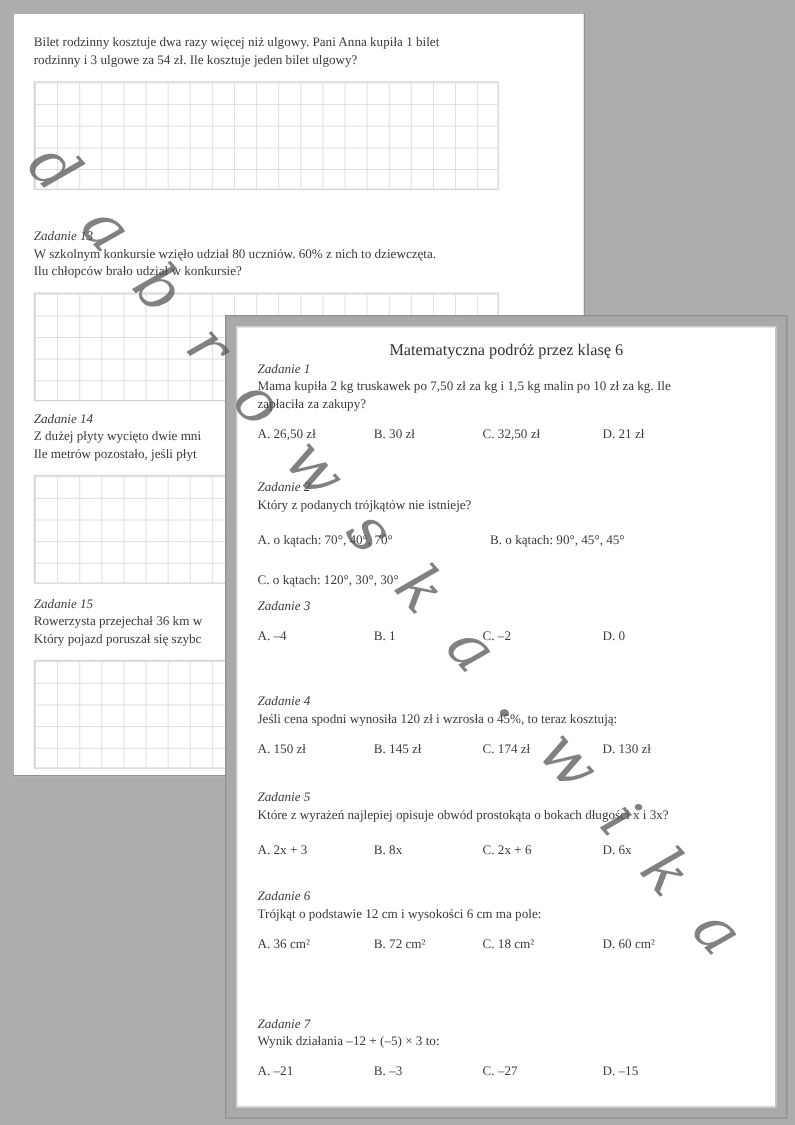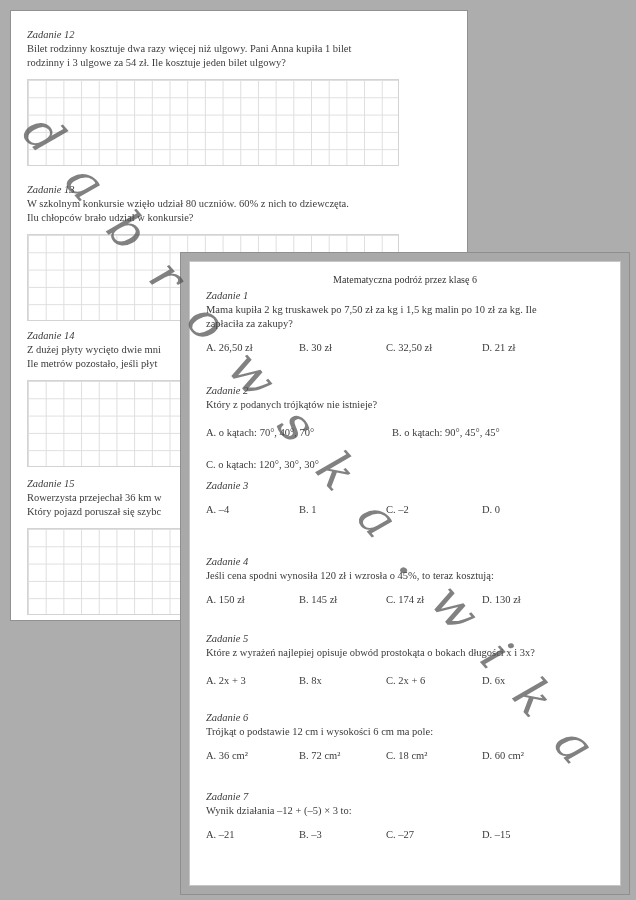--- a/index.html
+++ b/index.html
@@ -53,21 +53,21 @@
     display:grid;
     margin-top:10px;
     font-size:10.5px; line-height:13px;
     white-space:nowrap;
   }
   .options.four { grid-template-columns:93px 87px 96px 1fr; }
   .options.two  { grid-template-columns:186px 1fr; row-gap:19px; }
   .front-title {
     position:absolute; top:11px; left:0; right:0;
     text-align:center;
-    font-size:10px; line-height:14px;
+    font-size:13px; line-height:14px;
     color:#333;
   }
   .watermark {
     position:absolute; left:55px; top:103px;
     z-index:40;
     transform:rotate(49deg);
     transform-origin:0 0;
     font-family:"DejaVu Serif", serif;
     font-style:italic;
     font-size:50px;
@@ -76,21 +76,20 @@
     white-space:nowrap;
     pointer-events:none;
   }
 </style>
 </head>
 <body>
 
 <div class="page page-back">
 
   <div class="task" style="top:17px">
-    <div class="task-label">Zadanie 12</div>
     <p class="tline">Bilet rodzinny kosztuje dwa razy więcej niż ulgowy. Pani Anna kupiła 1 bilet</p>
     <p class="tline">rodzinny i 3 ulgowe za 54 zł. Ile kosztuje jeden bilet ulgowy?</p>
     <div class="grid-box"></div>
   </div>
 
   <div class="task" style="top:172px">
     <div class="task-label">Zadanie 13</div>
     <p class="tline">W szkolnym konkursie wzięło udział 80 uczniów. 60% z nich to dziewczęta.</p>
     <p class="tline">Ilu chłopców brało udział w konkursie?</p>
     <div class="grid-box"></div>
@@ -175,21 +174,21 @@
       <div class="task-label">Zadanie 6</div>
       <p class="tline">Trójkąt o podstawie 12 cm i wysokości 6 cm ma pole:</p>
       <div class="options four">
         <span>A. 36 cm²</span>
         <span>B. 72 cm²</span>
         <span>C. 18 cm²</span>
         <span>D. 60 cm²</span>
       </div>
     </div>
 
-    <div class="task" style="top:528px">
+    <div class="task" style="top:551px">
       <div class="task-label">Zadanie 7</div>
       <p class="tline">Wynik działania –12 + (–5) × 3 to:</p>
       <div class="options four">
         <span>A. –21</span>
         <span>B. –3</span>
         <span>C. –27</span>
         <span>D. –15</span>
       </div>
     </div>
 

